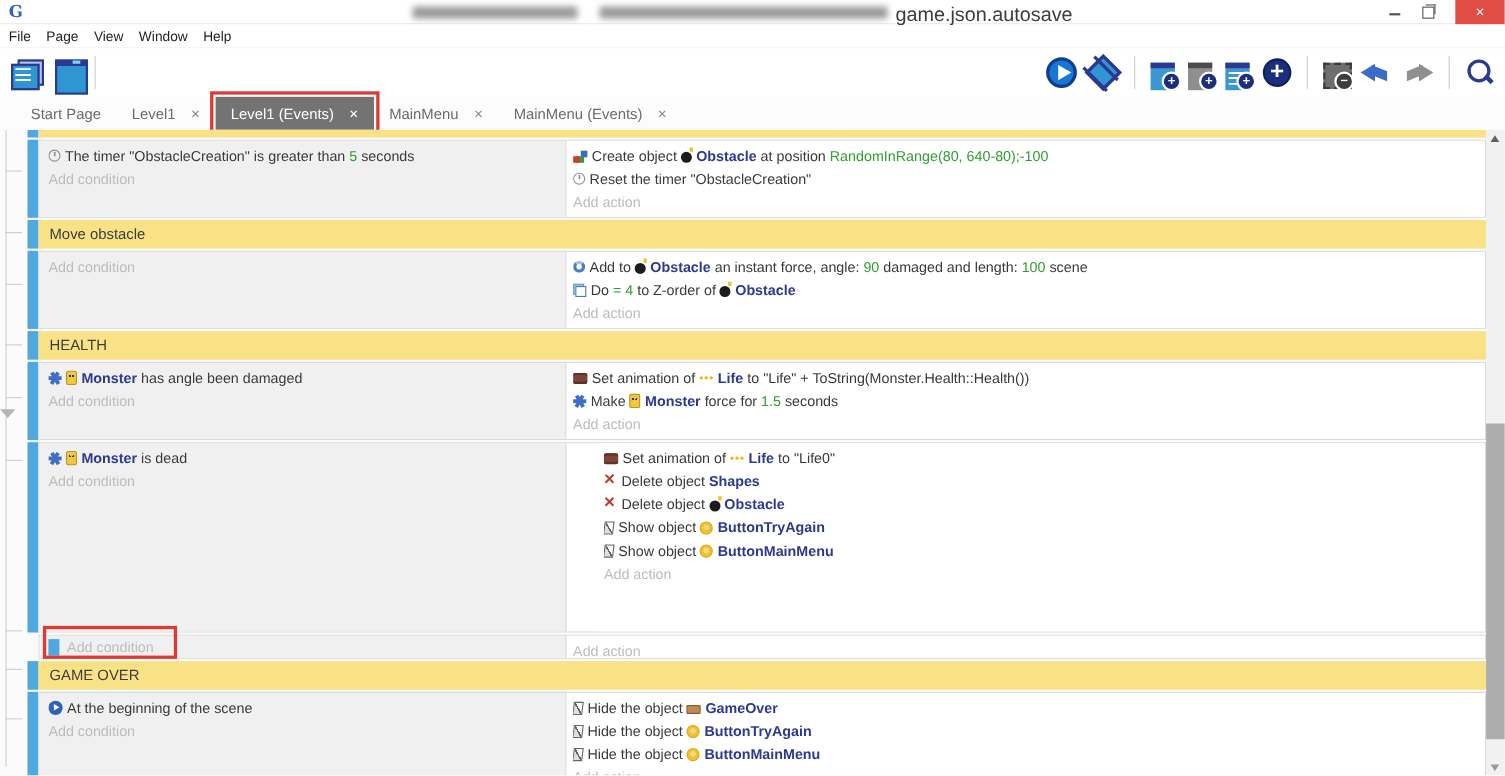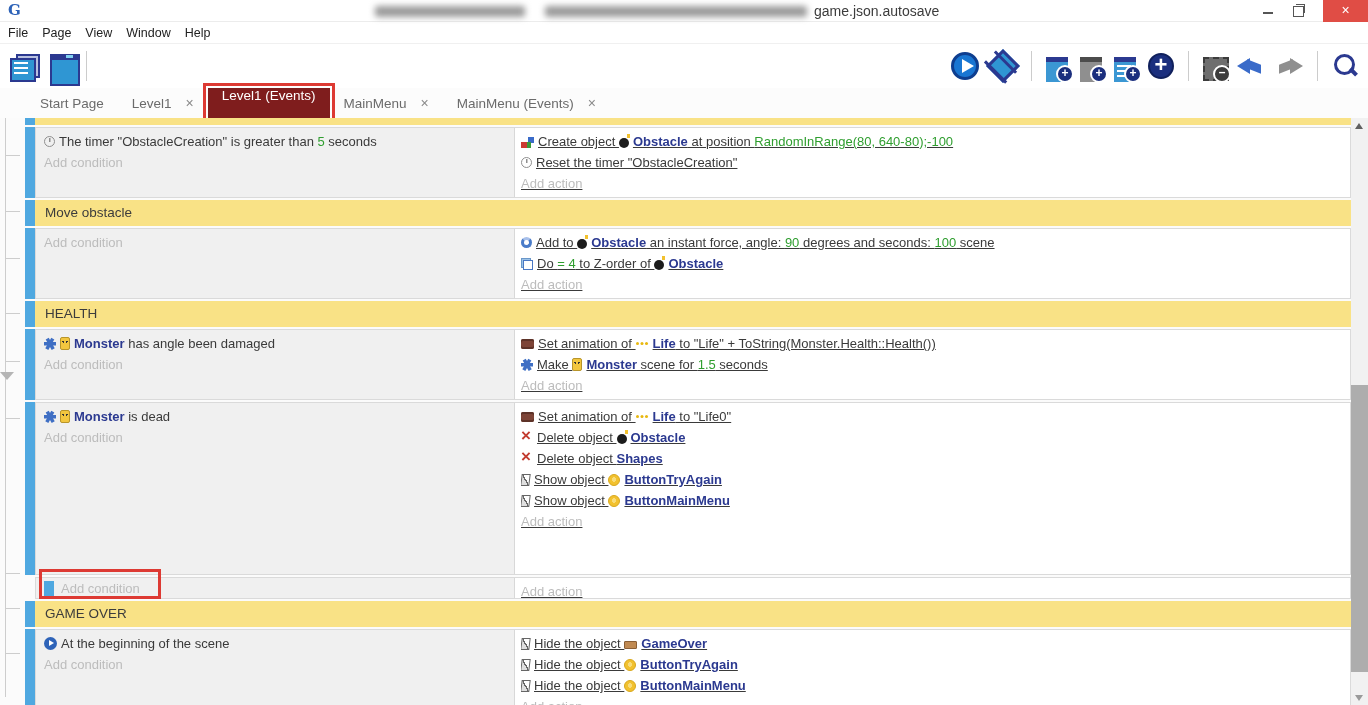--- a/index.html
+++ b/index.html
@@ -5,21 +5,21 @@
   * { margin:0; padding:0; box-sizing:border-box; }
   html,body { width:1368px; height:705px; overflow:hidden; background:#fff;
     font-family:"Liberation Sans","DejaVu Sans",sans-serif; font-size:13px; color:#3a3a3a; }
   #app { position:relative; width:1368px; height:705px; background:#fff; }
 
   
   .titlebar { position:relative; height:22px; background:#fff; border-bottom:1px solid #ececec; }
   .logo { position:absolute; left:8px; top:2px; width:16px; height:16px; color:#2e63b8;
     font-weight:bold; font-size:15px; line-height:16px; font-family:"DejaVu Serif",serif; }
   .blurbox { position:absolute; top:6px; height:11px; background:#9b9b9b; filter:blur(3px); border-radius:2px; }
-  .title-text { position:absolute; left:814px; top:3px; color:#3c3c3c; font-size:14px; }
+  .title-text { position:absolute; left:814px; top:3px; color:#3c3c3c; font-size:18px; }
   .win-btn { position:absolute; top:0; height:22px; width:28px; text-align:center; color:#555; cursor:default; }
   .btn-min { right:86px; } .btn-min::after{ content:""; position:absolute; left:9px; top:12px; width:10px; height:2px; background:#555;}
   .btn-max { right:56px; } .btn-max::before{ content:""; position:absolute; left:9px; top:6px; width:9px; height:9px; border:1px solid #555; background:#fff;}
   .btn-max::after{ content:""; position:absolute; left:12px; top:4px; width:8px; height:8px; border:1px solid #555; border-bottom:none; border-left:none;}
   .btn-close { right:0; width:45px; background:#e04d45; color:#fff; font-size:14px; line-height:21px; }
 
   
   .menubar { height:22px; background:#fff; border-bottom:1px solid #f0f0f0; padding-left:8px; display:flex; align-items:center; gap:0; }
   .menu-item { padding:0 11px 0 0; margin-right:3px; color:#222; font-size:12.5px; cursor:default; }
 
@@ -61,43 +61,43 @@
     border-right:13px solid #3a6bc9; border-top:8px solid transparent; border-bottom:8px solid transparent; }
   .t-undo::after { content:""; position:absolute; left:10px; top:10px; width:14px; height:9px; background:#3a6bc9; transform:skewY(22deg); }
   .t-redo::before { content:""; position:absolute; right:0; top:6px; width:0; height:0;
     border-left:13px solid #8f8f8f; border-top:8px solid transparent; border-bottom:8px solid transparent; }
   .t-redo::after { content:""; position:absolute; right:10px; top:10px; width:14px; height:9px; background:#8f8f8f; transform:skewY(-22deg); }
   .t-search { width:26px; height:26px; }
   .t-search::before { content:""; position:absolute; left:2px; top:1px; width:15px; height:15px; border:3px solid #2b3990; border-radius:50%; }
   .t-search::after { content:""; position:absolute; left:17px; top:17px; width:9px; height:3.5px; background:#2b3990; transform:rotate(45deg); }
 
   
-  .tabbar { height:30px; background:#fcfcfc; display:flex; align-items:stretch; padding-left:26px; }
+  .tabbar { height:30px; background:#fcfcfc; display:flex; align-items:stretch; padding-left:14px; }
   .tab { display:flex; align-items:center; gap:14px; padding:0 14px; color:#6b6b6b; font-size:13.5px; cursor:default; white-space:nowrap; }
   .tab .tab-close { color:#8a8a8a; font-size:14px; }
-  .tab.active { background:#7f1d1d; color:#fff;flex-direction:column; }
+  .tab.active { background:#737373; color:#fff; }
   .tab.active .tab-close { color:#fff; }
   .tab.annotated { outline:3px solid #dd3a33; outline-offset:2px; }
 
   
   .events-area { position:absolute; left:0; top:118px; right:17px; bottom:0; background:#fbfbfb; overflow:hidden; padding-left:25px; }
   .guide-v { position:absolute; left:5px; top:0; bottom:8px; width:1px; background:#cdcdcd; }
   .guide-t { position:absolute; left:5px; width:15px; height:1px; background:#cdcdcd; }
   .guide-arrow { position:absolute; left:0; width:0; height:0; border-left:7px solid transparent; border-right:7px solid transparent; border-top:8px solid #b5b5b5; }
 
   .row { position:relative; display:flex; margin-bottom:2px; }
   .bar { width:10px; background:#4fa8e0; flex:none; }
   .rowbody { flex:1; min-width:0; }
 
   .comment-box { background:#f9e286; color:#3c3c3c; padding:5px 10px; height:26px; font-size:13.5px; }
   .comment-partial { height:7px; padding:0; }
 
   .event-box { display:flex; background:#fff; border:1px solid #dadada; }
   .cond { width:479px; flex:none; background:#f0f0f0; border-right:1px solid #d8d8d8; padding:3px 8px; }
-  .act { flex:1; background:#fff; padding:3px 6px;text-decoration:underline; }
+  .act { flex:1; background:#fff; padding:3px 6px; }
   .ev-line { line-height:21px; white-space:nowrap; overflow:hidden; }
   .ev-add { line-height:21px; color:#bcbcbc; }
   .tok-n, .tok-e { color:#2f9e2f; }
   .tok-o { color:#2b3990; font-weight:bold; }
 
   .empty-event { height:22px; }
   .empty-event .cond { display:flex; align-items:center; gap:7px; padding:2px 8px; }
   .mini-bar { width:10px; height:15px; background:#4fa8e0; flex:none; }
   .red-annotation { position:absolute; left:3px; top:-9px; width:122px; height:30px; border:3px solid #dd3a33; z-index:6; pointer-events:none; }
 
@@ -248,55 +248,55 @@
           <div class="bar"></div>
           <div class="rowbody comment-box">Move obstacle</div>
         </div>
         <div class="row">
           <div class="bar"></div>
           <div class="rowbody event-box" style="min-height: 67px;">
             <div class="cond">
               <div class="ev-add">Add condition</div>
             </div>
             <div class="act">
-              <div class="ev-line"><span class="icon i-force"></span><span class="tok-t">Add to </span><span class="icon i-bomb"></span><span class="tok-o">Obstacle</span><span class="tok-t"> an instant force, angle: </span><span class="tok-n">90</span><span class="tok-t"> degrees and seconds: </span><span class="tok-n">100</span><span class="tok-t"> scene</span></div>
+              <div class="ev-line"><span class="icon i-force"></span><span class="tok-t">Add to </span><span class="icon i-bomb"></span><span class="tok-o">Obstacle</span><span class="tok-t"> an instant force, angle: </span><span class="tok-n">90</span><span class="tok-t"> damaged and length: </span><span class="tok-n">100</span><span class="tok-t"> scene</span></div>
               <div class="ev-line"><span class="icon i-zorder"></span><span class="tok-t">Do </span><span class="tok-n">= 4</span><span class="tok-t"> to Z-order of </span><span class="icon i-bomb"></span><span class="tok-o">Obstacle</span></div>
               <div class="ev-add">Add action</div>
             </div>
           </div>
         </div>
         <div class="row">
           <div class="bar"></div>
           <div class="rowbody comment-box">HEALTH</div>
         </div>
         <div class="row">
           <div class="bar"></div>
           <div class="rowbody event-box" style="min-height: 67px;">
             <div class="cond">
               <div class="ev-line"><span class="icon i-behavior"></span><span class="icon i-monster"></span><span class="tok-o">Monster</span><span class="tok-t"> has angle been damaged</span></div>
               <div class="ev-add">Add condition</div>
             </div>
             <div class="act">
               <div class="ev-line"><span class="icon i-film"></span><span class="tok-t">Set animation of </span><span class="icon i-life"></span><span class="tok-o">Life</span><span class="tok-t"> to "Life" + ToString(Monster.Health::Health())</span></div>
-              <div class="ev-line"><span class="icon i-behavior"></span><span class="tok-t">Make </span><span class="icon i-monster"></span><span class="tok-o">Monster</span><span class="tok-t"> scene for </span><span class="tok-n">1.5</span><span class="tok-t"> seconds</span></div>
-              <div class="ev-add">Add action</div>
-            </div>
-          </div>
-        </div>
-        <div class="row">
-          <div class="bar"></div>
-          <div class="rowbody event-box" style="min-height: 173px;">
+              <div class="ev-line"><span class="icon i-behavior"></span><span class="tok-t">Make </span><span class="icon i-monster"></span><span class="tok-o">Monster</span><span class="tok-t"> force for </span><span class="tok-n">1.5</span><span class="tok-t"> seconds</span></div>
+              <div class="ev-add">Add action</div>
+            </div>
+          </div>
+        </div>
+        <div class="row">
+          <div class="bar"></div>
+          <div class="rowbody event-box" style="min-height: 173px; gap: 28px;">
             <div class="cond">
               <div class="ev-line"><span class="icon i-behavior"></span><span class="icon i-monster"></span><span class="tok-o">Monster</span><span class="tok-t"> is dead</span></div>
               <div class="ev-add">Add condition</div>
             </div>
             <div class="act">
               <div class="ev-line"><span class="icon i-film"></span><span class="tok-t">Set animation of </span><span class="icon i-life"></span><span class="tok-o">Life</span><span class="tok-t"> to "Life0"</span></div>
+              <div class="ev-line"><span class="icon i-delete"></span><span class="tok-t">Delete object </span><span class="tok-o">Shapes</span></div>
               <div class="ev-line"><span class="icon i-delete"></span><span class="tok-t">Delete object </span><span class="icon i-bomb"></span><span class="tok-o">Obstacle</span></div>
-              <div class="ev-line"><span class="icon i-delete"></span><span class="tok-t">Delete object </span><span class="tok-o">Shapes</span></div>
               <div class="ev-line"><span class="icon i-visibility"></span><span class="tok-t">Show object </span><span class="icon i-button"></span><span class="tok-o">ButtonTryAgain</span></div>
               <div class="ev-line"><span class="icon i-visibility"></span><span class="tok-t">Show object </span><span class="icon i-button"></span><span class="tok-o">ButtonMainMenu</span></div>
               <div class="ev-add">Add action</div>
             </div>
           </div>
         </div>
         <div class="row" style="margin-left: 10px;">
           <div class="rowbody event-box empty-event">
             <div class="cond" style="position: relative;">
               <span class="mini-bar"></span>

